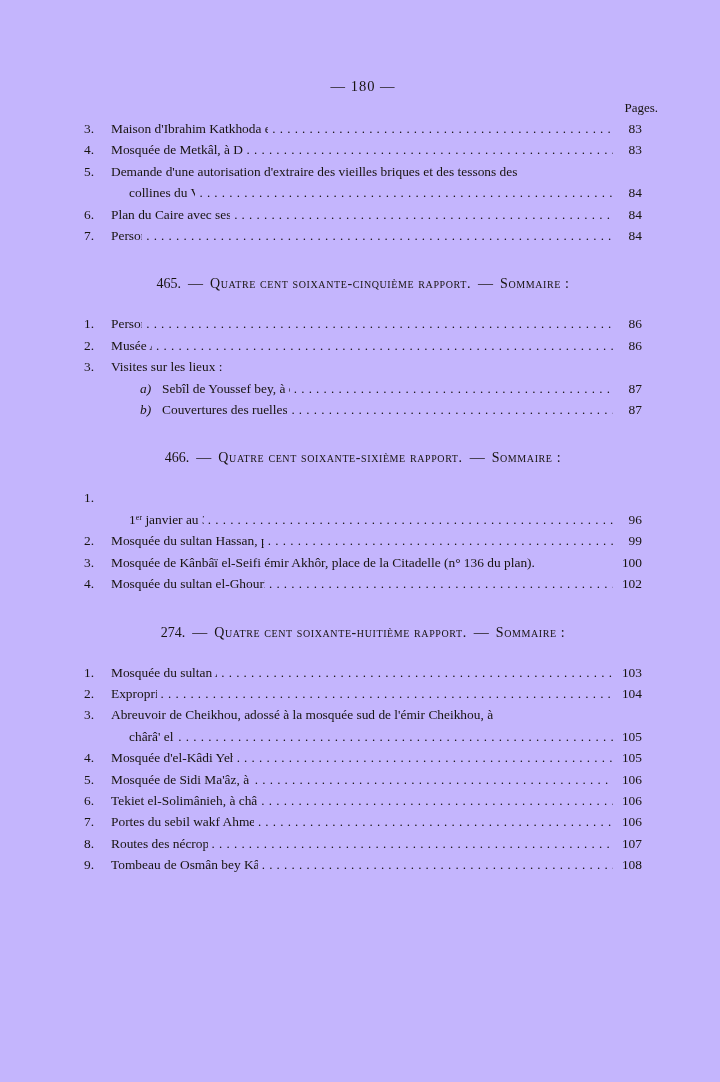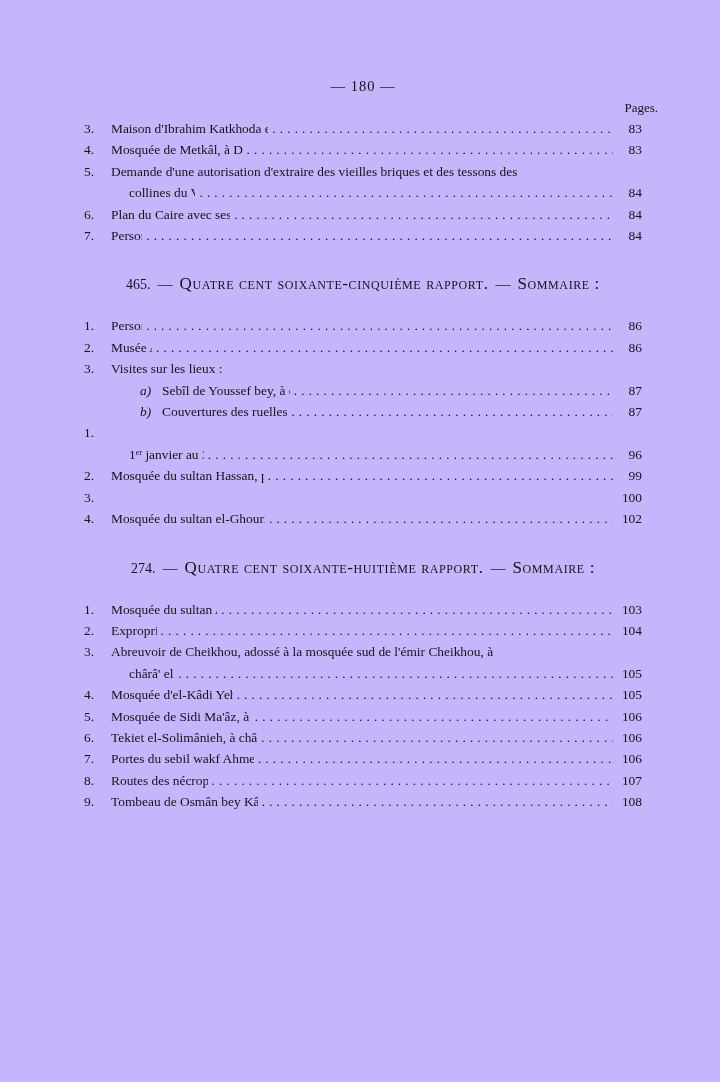--- a/index.html
+++ b/index.html
@@ -31,21 +31,21 @@
   }
   .heading {
     text-align: center;
     margin: 28px 0 21px;
     white-space: nowrap;
   }
   .h-num { font-size: 14px; }
   .h-dash { font-size: 15px; margin: 0 7px; }
   .h-sc {
     font-variant: small-caps;
-    font-size: 17px;
+    font-size: 14px;
     letter-spacing: 0.6px;
   }
   .row {
     display: flex;
     align-items: baseline;
     font-size: 13.4px;
     line-height: 21.4px;
   }
   .enum { flex: 0 0 27px; }
   .row.sub { padding-left: 56px; }
@@ -139,36 +139,38 @@
         <span class="etext">Sebîl de Youssef bey, à châra' el-Mozaffar (n° 262 du plan)</span>
         <span class="leader dotted"></span>
         <span class="pnum">87</span>
       </div>
       <div class="row sub">
         <span class="enum">b)</span>
         <span class="etext">Couvertures des ruelles Kassabet Radouân et el-Kerabieh</span>
         <span class="leader dotted"></span>
         <span class="pnum">87</span>
       </div>
+      <div class="heading"><span class="h-num">466.</span><span class="h-dash">—</span><span class="h-sc">Quatre cent soixante-sixième rapport.</span><span class="h-dash">—</span><span class="h-sc">Sommaire :</span></div>
       <div class="row">
         <span class="enum">1.</span>
       </div>
       <div class="row cont">
         <span class="etext">1ᵉʳ janvier au 31 mars 1914</span>
         <span class="leader dotted"></span>
         <span class="pnum">96</span>
       </div>
       <div class="row">
         <span class="enum">2.</span>
         <span class="etext">Mosquée du sultan Hassan, place de la Citadelle (n° 133 du plan)</span>
         <span class="leader dotted"></span>
         <span class="pnum">99</span>
       </div>
       <div class="row">
         <span class="enum">3.</span>
+        <span class="etext">Mosquée de Kânbâï el-Seifi émir Akhôr, place de la Citadelle (n° 136 du plan).</span>
         <span class="leader"></span>
         <span class="pnum">100</span>
       </div>
       <div class="row">
         <span class="enum">4.</span>
         <span class="etext">Mosquée du sultan el-Ghouri, place el-Manchieh (n° 148 du plan)</span>
         <span class="leader dotted"></span>
         <span class="pnum">102</span>
       </div>
       <div class="heading"><span class="h-num">274.</span><span class="h-dash">—</span><span class="h-sc">Quatre cent soixante-huitième rapport.</span><span class="h-dash">—</span><span class="h-sc">Sommaire :</span></div>

